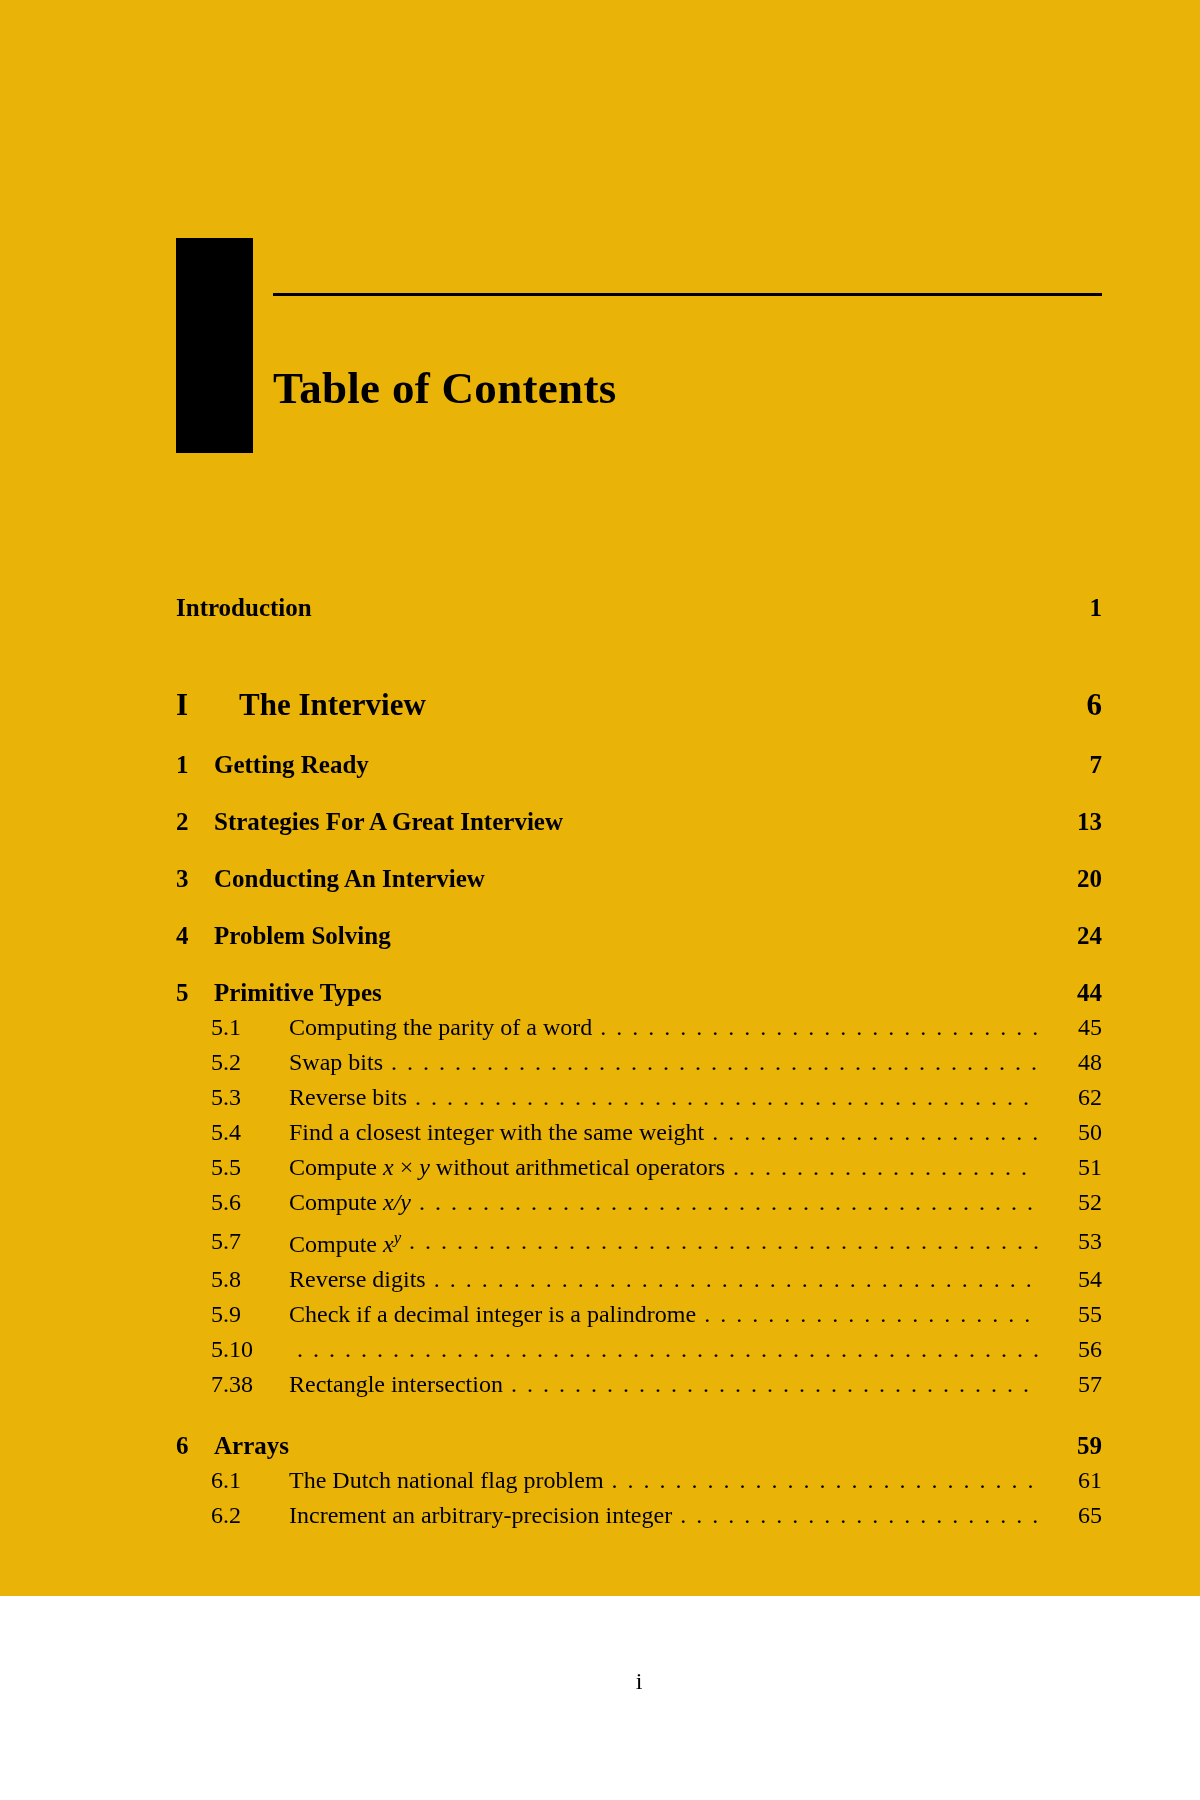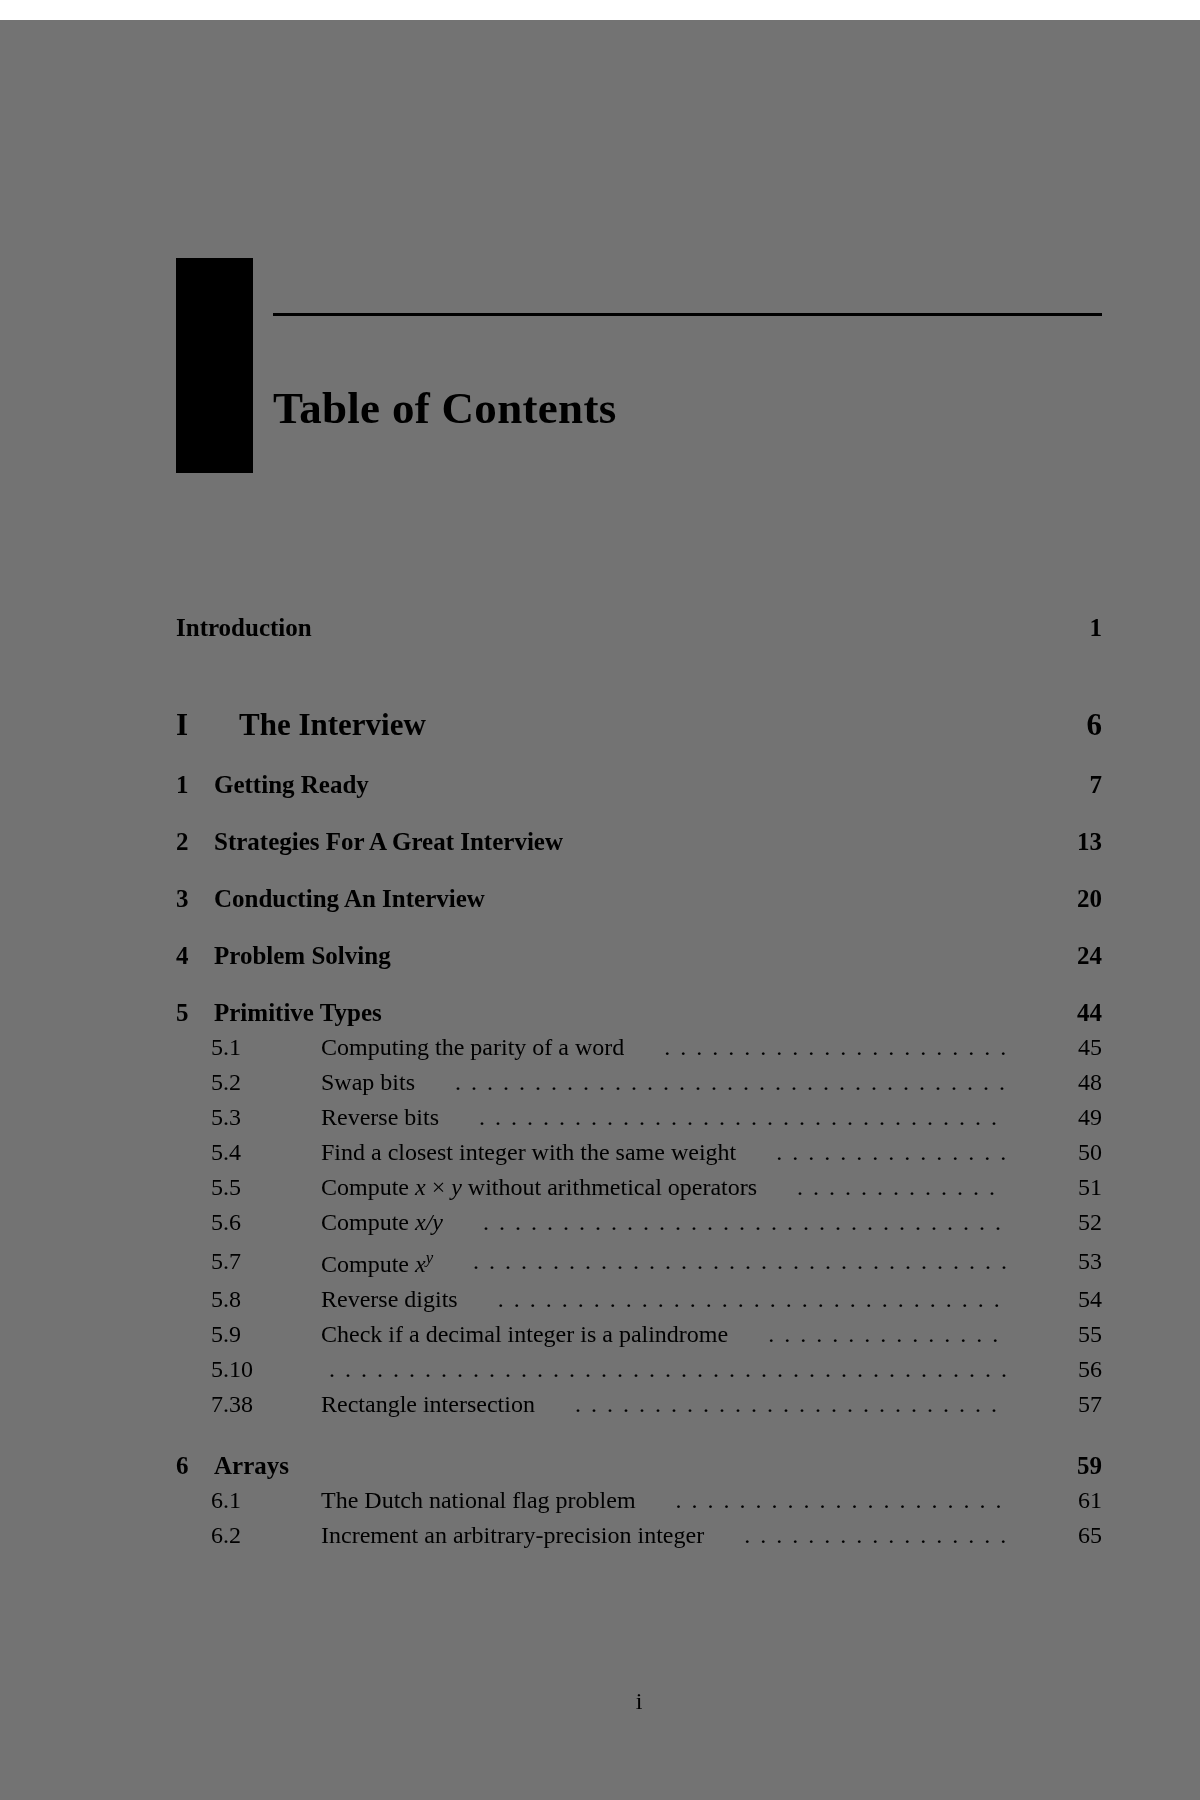--- a/index.html
+++ b/index.html
@@ -3,21 +3,21 @@
 <meta charset="utf-8">
 <style>
   html, body { margin: 0; padding: 0; }
   body {
     width: 1200px; height: 1800px;
     background: #ffffff;
     font-family: "Liberation Serif", "DejaVu Serif", serif;
     color: #000000;
     overflow: hidden;
   }
-  .page { position: relative; width: 1200px; height: 1780px; background: #737373; margin-top: 20px; }
+  .page { position: relative; width: 1200px; height: 1596px; background: #eab308; }
 
   
   .ornament {
     position: absolute; left: 176px; top: 238px;
     width: 77px; height: 215px; background: #000000;
   }
   .title-rule {
     position: absolute; left: 273px; top: 293px;
     width: 829px; height: 3px; background: #000000;
   }
@@ -39,21 +39,21 @@
     text-align: right; margin: 0 16px 0 8px;
     word-spacing: 4px; font-weight: normal; font-size: 24px;
   }
   .row .pg { flex: 0 0 auto; min-width: 48px; text-align: right; }
 
   .row.intro   { font-weight: bold; font-size: 25px; line-height: 26px; }
   .row.part    { font-weight: bold; font-size: 31px; line-height: 32px; margin-top: 68px; }
   .row.part .num { width: 63px; }
   .row.chapter { font-weight: bold; font-size: 25px; line-height: 26px; margin-top: 31px; }
   .row.chapter .num { width: 38px; }
-  .row.section { font-weight: normal; font-size: 24px; line-height: 35px; gap: 32px; }
+  .row.section { font-weight: normal; font-size: 24px; line-height: 35px; }
   .row.section .num { margin-left: 35px; width: 78px; }
   .row.chapter + .row.section { margin-top: 4px; }
 
   .it  { font-style: italic; }
   .sup { vertical-align: super; font-size: 0.7em; }
 
   .footer {
     position: absolute; left: 176px; top: 1668px; width: 926px;
     text-align: center; font-size: 24px;
   }
@@ -117,21 +117,21 @@
       <div class="row section">
         <span class="num">5.2</span>
         <span class="ttl"><span>Swap bits</span></span>
         <span class="leader">. . . . . . . . . . . . . . . . . . . . . . . . . . . . . . . . . . . . . . . . . . . . . . . . . . . . . . . . . . . . . . . . . . . . . .</span>
         <span class="pg">48</span>
       </div>
       <div class="row section">
         <span class="num">5.3</span>
         <span class="ttl"><span>Reverse bits</span></span>
         <span class="leader">. . . . . . . . . . . . . . . . . . . . . . . . . . . . . . . . . . . . . . . . . . . . . . . . . . . . . . . . . . . . . . . . . . . . . .</span>
-        <span class="pg">49</span>
+        <span class="pg">62</span>
       </div>
       <div class="row section">
         <span class="num">5.4</span>
         <span class="ttl"><span>Find a closest integer with the same weight</span></span>
         <span class="leader">. . . . . . . . . . . . . . . . . . . . . . . . . . . . . . . . . . . . . . . . . . . . . . . . . . . . . . . . . . . . . . . . . . . . . .</span>
         <span class="pg">50</span>
       </div>
       <div class="row section">
         <span class="num">5.5</span>
         <span class="ttl"><span>Compute </span><span class="it">x</span><span> × </span><span class="it">y</span><span> without arithmetical operators</span></span>

